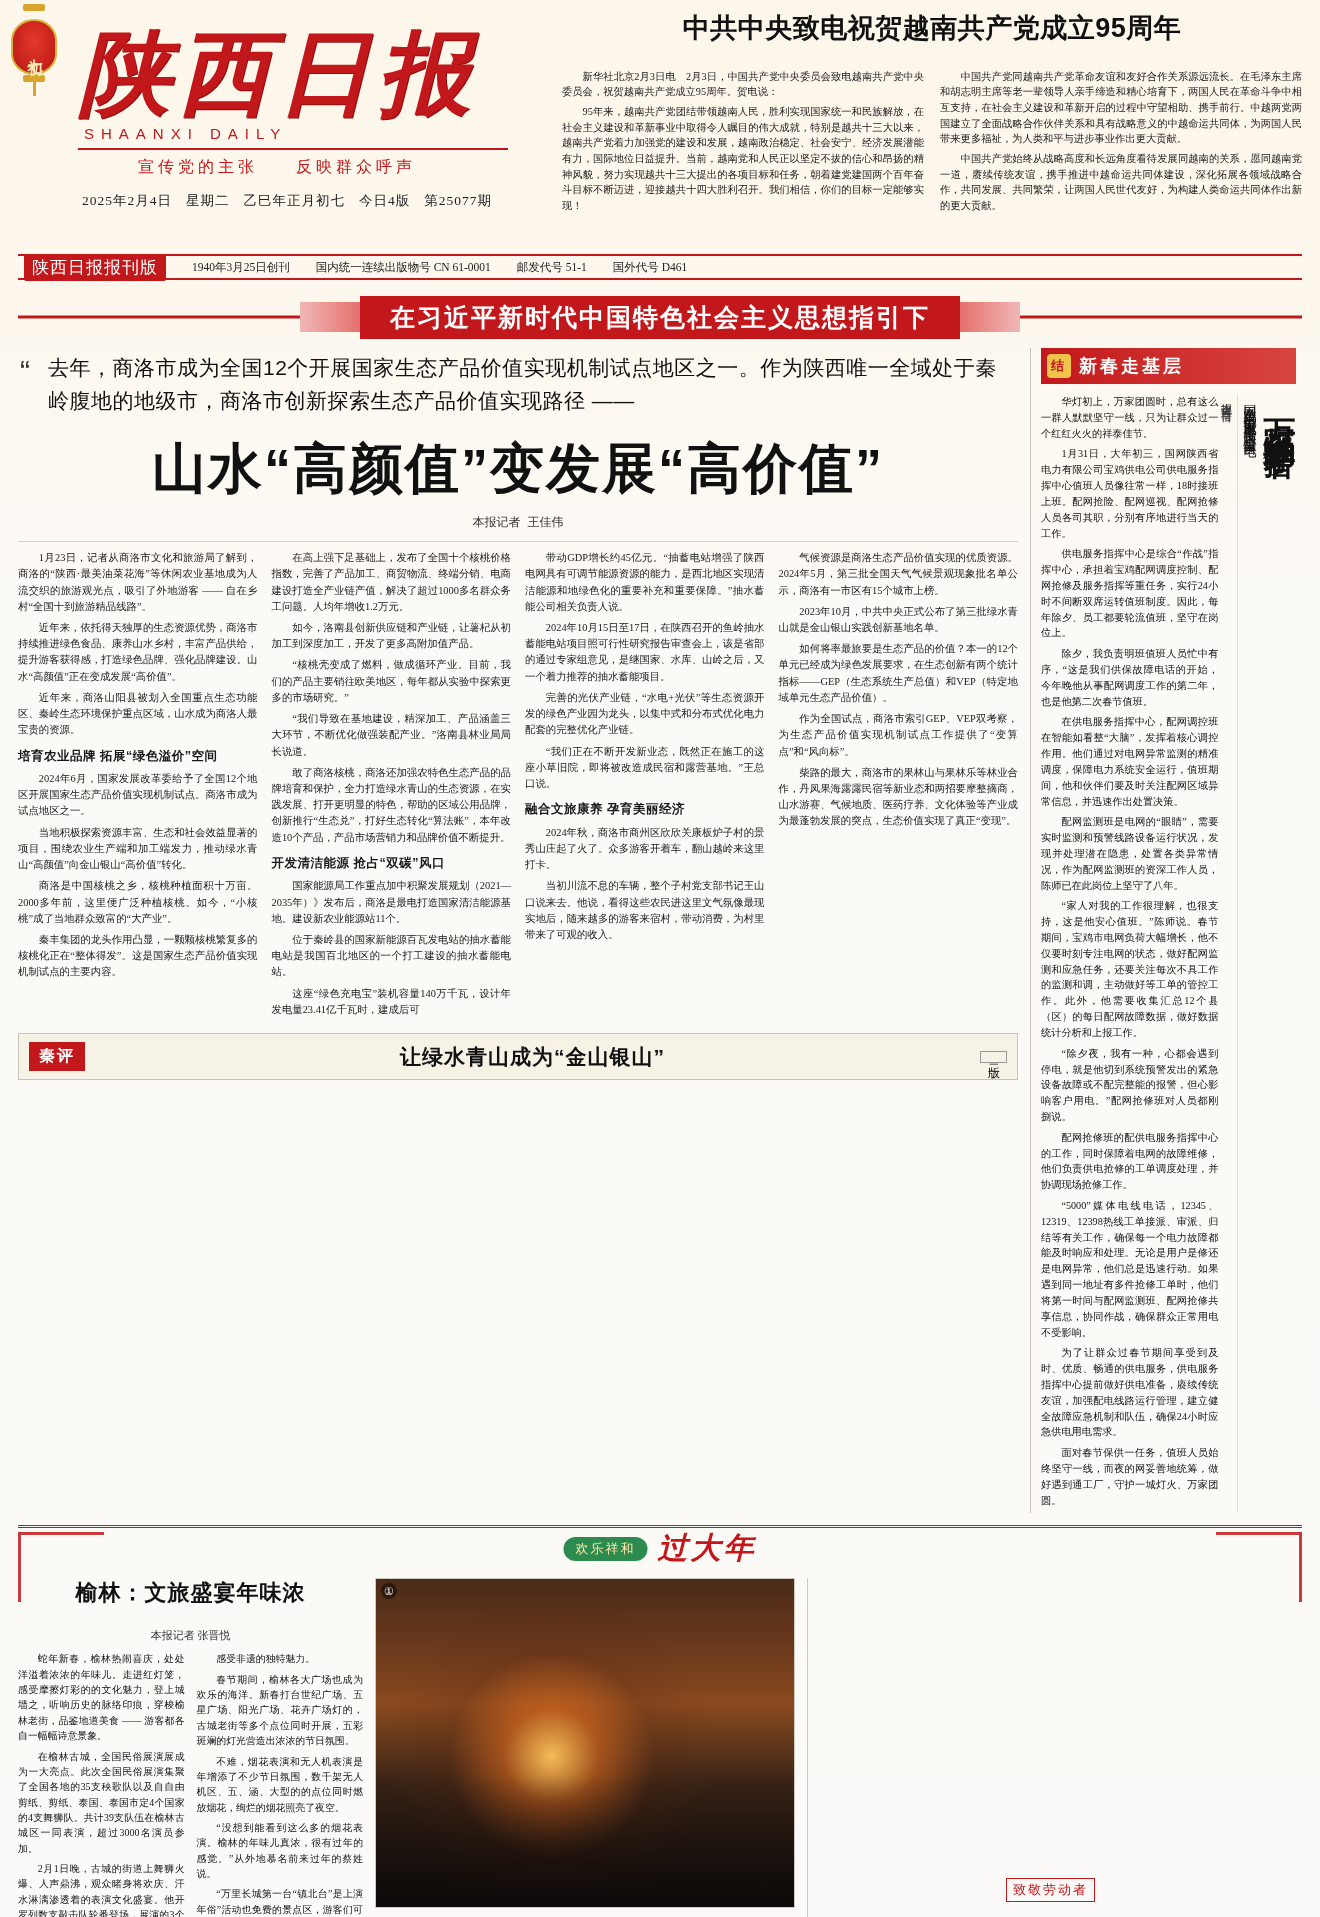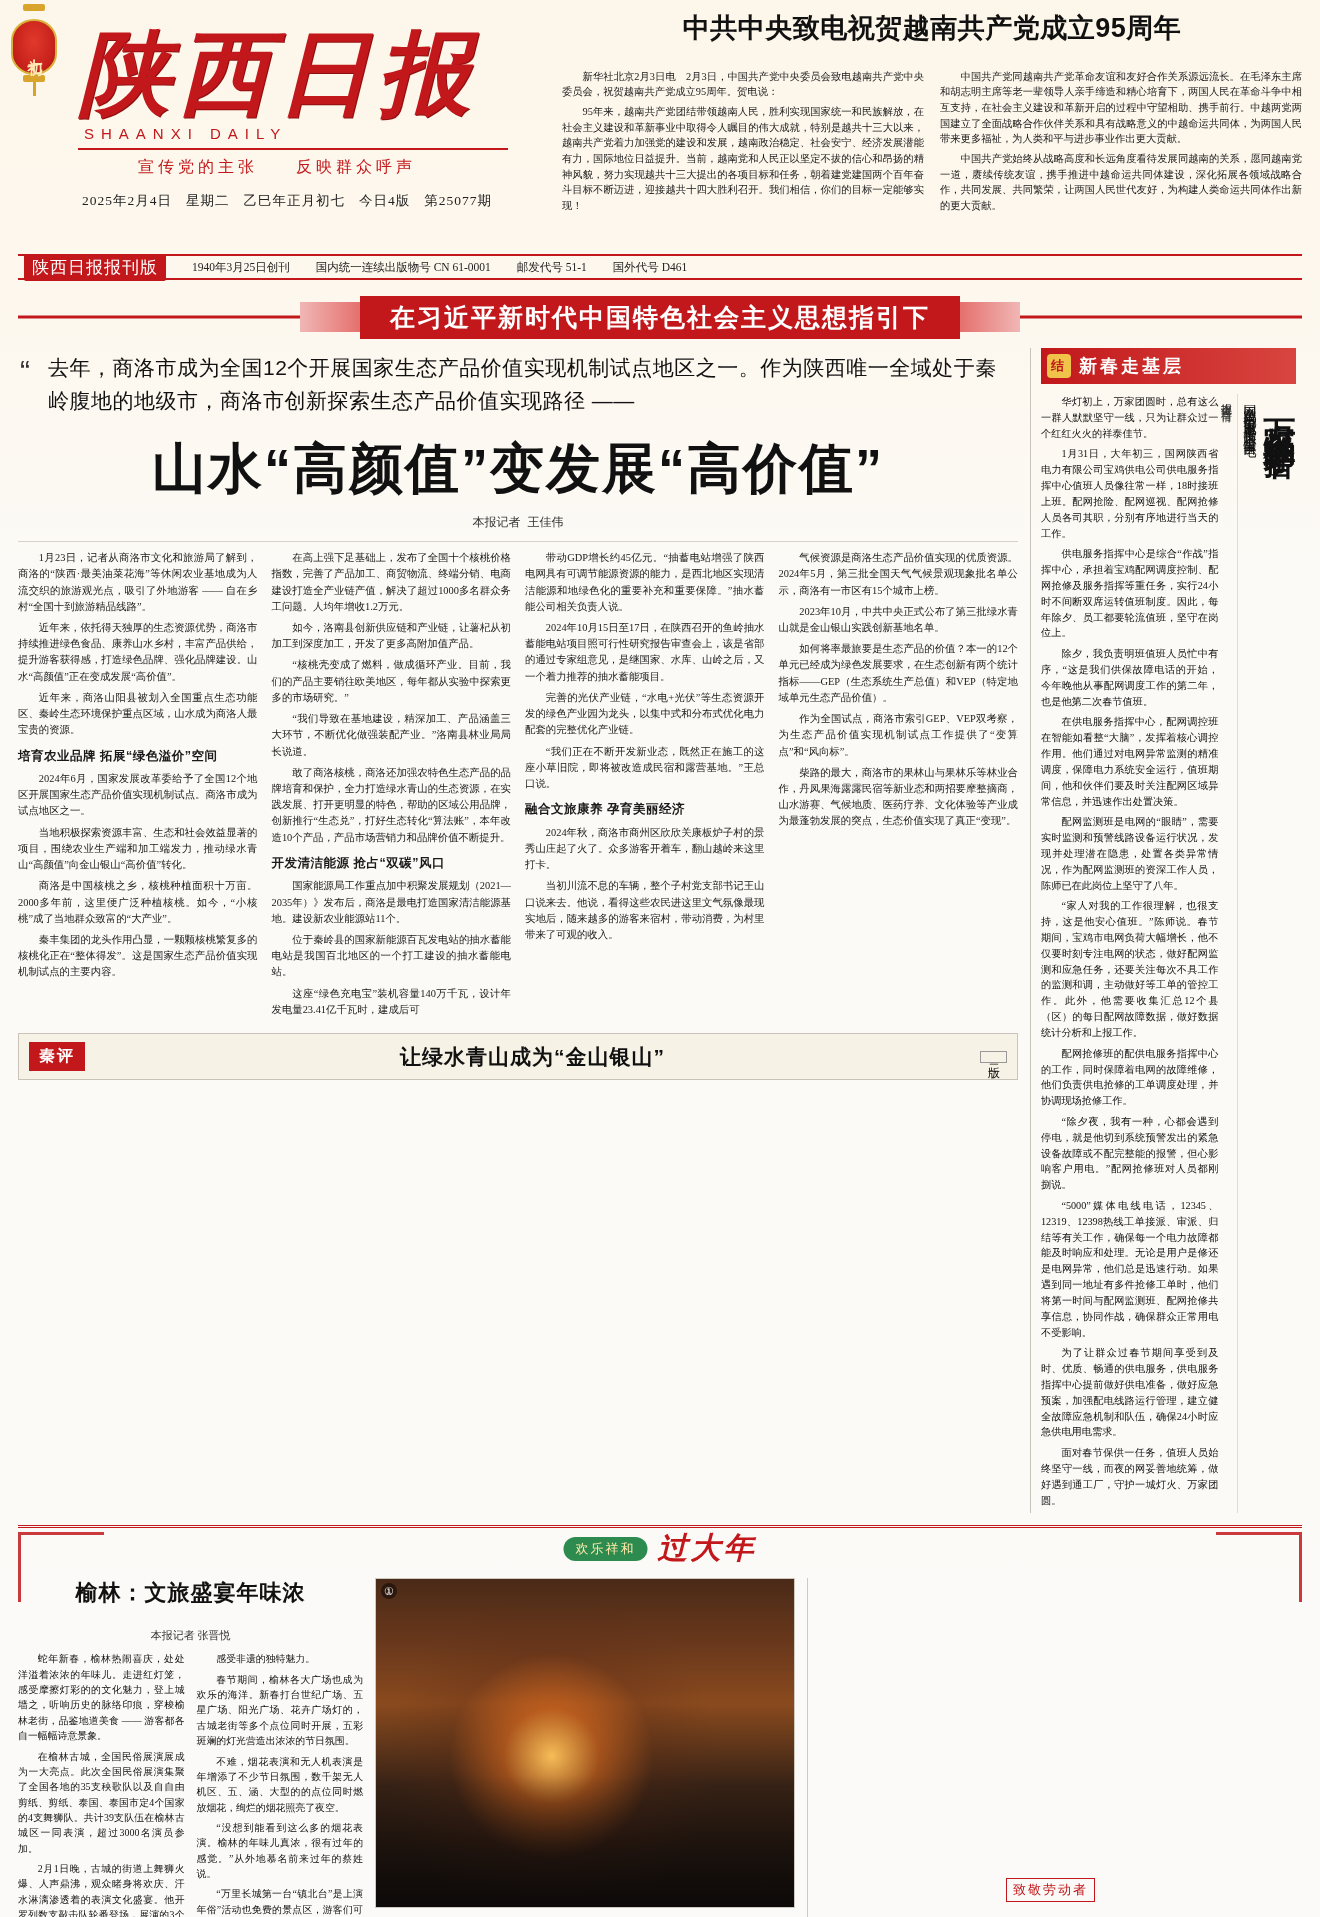--- a/index.html
+++ b/index.html
@@ -500,24 +500,24 @@
       </div>
       <div class="rail-flex">
         <div class="rail-text">
           <p>华灯初上，万家团圆时，总有这么一群人默默坚守一线，只为让群众过一个红红火火的祥泰佳节。</p>
           <p>1月31日，大年初三，国网陕西省电力有限公司宝鸡供电公司供电服务指挥中心值班人员像往常一样，18时接班上班。配网抢险、配网巡视、配网抢修人员各司其职，分别有序地进行当天的工作。</p>
           <p>供电服务指挥中心是综合“作战”指挥中心，承担着宝鸡配网调度控制、配网抢修及服务指挥等重任务，实行24小时不间断双席运转值班制度。因此，每年除夕、员工都要轮流值班，坚守在岗位上。</p>
           <p>除夕，我负责明班值班人员忙中有序，“这是我们供保故障电话的开始，今年晚他从事配网调度工作的第二年，也是他第二次春节值班。</p>
           <p>在供电服务指挥中心，配网调控班在智能如看整“大脑”，发挥着核心调控作用。他们通过对电网异常监测的精准调度，保障电力系统安全运行，值班期间，他和伙伴们要及时关注配网区域异常信息，并迅速作出处置决策。</p>
           <p>配网监测班是电网的“眼睛”，需要实时监测和预警线路设备运行状况，发现并处理潜在隐患，处置各类异常情况，作为配网监测班的资深工作人员，陈师已在此岗位上坚守了八年。</p>
           <p>“家人对我的工作很理解，也很支持，这是他安心值班。”陈师说。春节期间，宝鸡市电网负荷大幅增长，他不仅要时刻专注电网的状态，做好配网监测和应急任务，还要关注每次不具工作的监测和调，主动做好等工单的管控工作。此外，他需要收集汇总12个县（区）的每日配网故障数据，做好数据统计分析和上报工作。</p>
+          <p>“除夕夜，我有一种，心都会遇到停电，就是他切到系统预警发出的紧急设备故障或不配完整能的报警，但心影响客户用电。”配网抢修班对人员都刚捌说。</p>
           <p>配网抢修班的配供电服务指挥中心的工作，同时保障着电网的故障维修，他们负责供电抢修的工单调度处理，并协调现场抢修工作。</p>
-          <p>“除夕夜，我有一种，心都会遇到停电，就是他切到系统预警发出的紧急设备故障或不配完整能的报警，但心影响客户用电。”配网抢修班对人员都刚捌说。</p>
           <p>“5000”媒体电线电话，12345、12319、12398热线工单接派、审派、归结等有关工作，确保每一个电力故障都能及时响应和处理。无论是用户是修还是电网异常，他们总是迅速行动。如果遇到同一地址有多件抢修工单时，他们将第一时间与配网监测班、配网抢修共享信息，协同作战，确保群众正常用电不受影响。</p>
-          <p>为了让群众过春节期间享受到及时、优质、畅通的供电服务，供电服务指挥中心提前做好供电准备，做好应急预案，加强配电线路运行管理，建立健全故障应急机制和队伍，确保24小时应急供电用电需求。</p>
+          <p>为了让群众过春节期间享受到及时、优质、畅通的供电服务，供电服务指挥中心提前做好供电准备，赓续传统友谊，加强配电线路运行管理，建立健全故障应急机制和队伍，确保24小时应急供电用电需求。</p>
           <p>面对春节保供一任务，值班人员始终坚守一线，而夜的网妥善地统筹，做好遇到通工厂，守护一城灯火、万家团圆。</p>
         </div>
         <div style="display:flex; gap:4px;">
           <div class="rail-byline">本报记者 肖倩</div>
           <div class="rail-vert">国网宝鸡供电公司供电服务指挥中心全力保供电</div>
           <div class="rail-vert-title">万家灯火的守护者</div>
         </div>
       </div>
     </div>
   </div>

